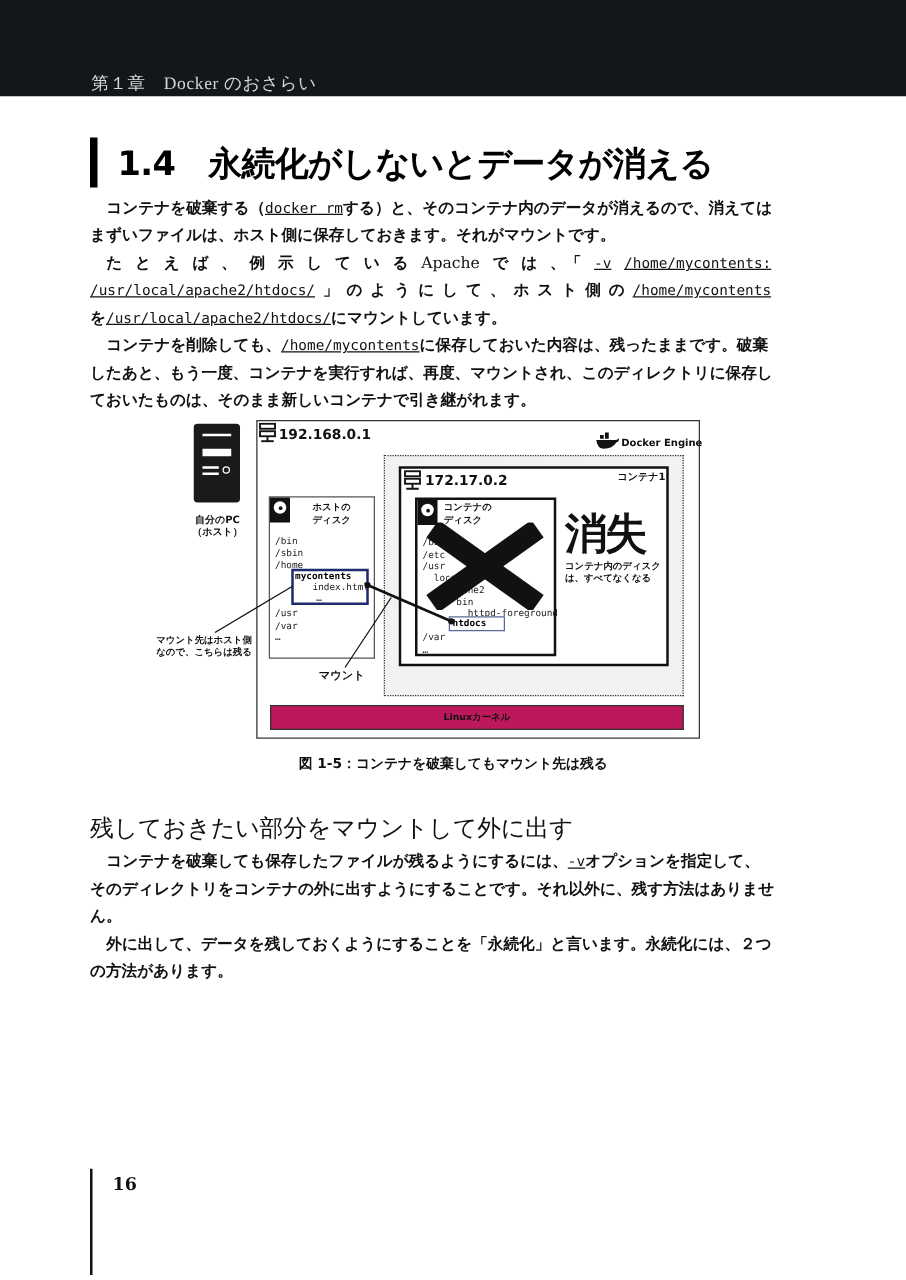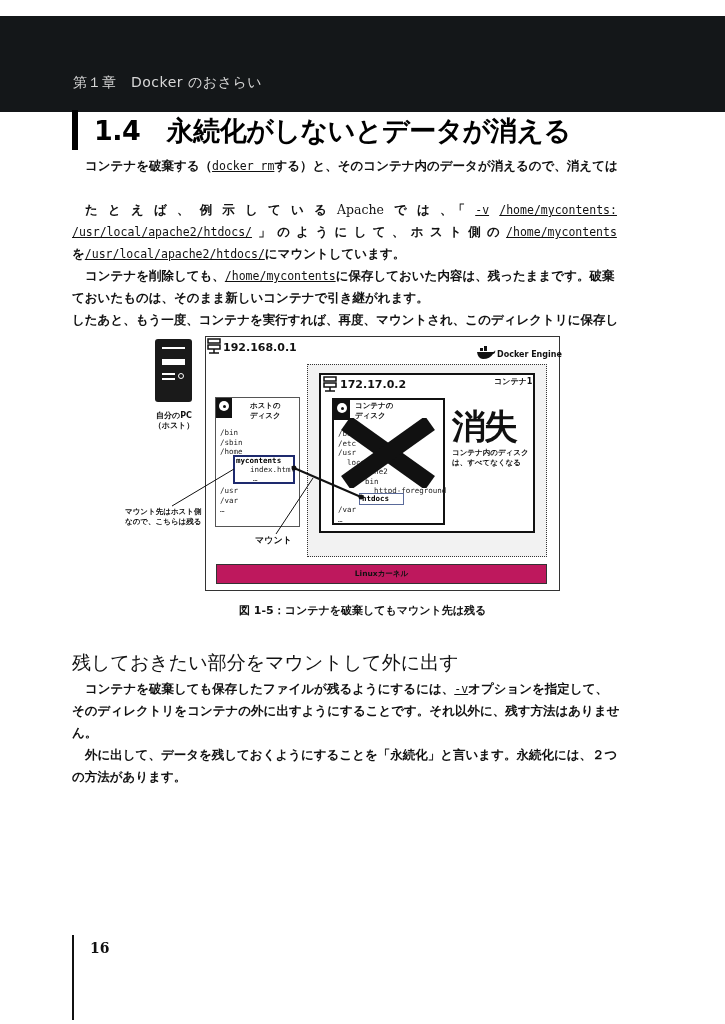--- a/index.html
+++ b/index.html
@@ -1,18 +1,18 @@
 <!DOCTYPE html>
 <html><head>
 <meta charset="utf-8">
 <style>
   html, body { margin:0; padding:0; }
   body { width:725px; height:1024px; background:#ffffff; position:relative; overflow:hidden;
          font-family:"DejaVu Sans", sans-serif; color:#111; }
-  .header-bar { position:absolute; left:0; top:16px; width:725px; height:96px; background:#141719; }
+  .header-bar { position:absolute; left:0; top:0; width:725px; height:77px; background:#141719;font-family:Liberation Serif, serif; }
   .header-text { position:absolute; left:73px; top:58px; font-size:14px; color:#d8d8d8; letter-spacing:0.5px; white-space:pre; }
   .section-marker { position:absolute; left:72px; top:110px; width:6px; height:40px; background:#000; }
   .section-title { position:absolute; left:94px; top:113px; font-size:27px; font-weight:bold; color:#000; white-space:pre; letter-spacing:-0.5px; }
   .para { position:absolute; left:72px; width:545px; font-size:12.5px; line-height:22px; font-weight:bold; color:#111; font-family:"DejaVu Sans", sans-serif; }
   .para .mono { font-family:"DejaVu Sans Mono", monospace; font-weight:normal; font-size:11.5px;text-decoration:underline; }
   .para .strong { font-weight:900; }
   .line { white-space:nowrap; display:block; }
   .indent { padding-left:13px; }
   .justify { display:flex; justify-content:space-between; }
 
@@ -44,20 +44,21 @@
 
 <div class="header-bar">
   <div class="header-text">第１章　Docker のおさらい</div>
 </div>
 
 <div class="section-marker"></div>
 <div class="section-title"><span>1.4</span>　<span>永続化がしないとデータが消える</span></div>
 
 <div class="para" style="top:155px;">
   <span class="line indent"><span>コンテナを破棄する（</span><span class="mono">docker rm</span><span>する）と、そのコンテナ内のデータが消えるので、消えては</span></span>
+  <span class="line"><span>まずいファイルは、ホスト側に保存しておきます。それが</span><span class="strong">マウント</span><span>です。</span></span>
 </div>
 
 <div class="para" style="top:199px;">
   <span class="line justify indent" style="font-family:'DejaVu Serif',serif;">
     <span>た</span>
     <span>と</span>
     <span>え</span>
     <span>ば</span>
     <span>、</span>
     <span>例</span>
@@ -88,22 +89,22 @@
     <span>ト</span>
     <span>側</span>
     <span>の</span>
     <span class="mono">/home/mycontents</span>
   </span>
   <span class="line"><span>を</span><span class="mono">/usr/local/apache2/htdocs/</span><span>にマウントしています。</span></span>
 </div>
 
 <div class="para" style="top:265px;">
   <span class="line indent"><span>コンテナを削除しても、</span><span class="mono">/home/mycontents</span><span>に保存しておいた内容は、残ったままです。破棄</span></span>
+  <span class="line">したあと、もう一度、コンテナを実行すれば、再度、マウントされ、このディレクトリに保存し</span>
   <span class="line">ておいたものは、そのまま新しいコンテナで引き継がれます。</span>
-  <span class="line">したあと、もう一度、コンテナを実行すれば、再度、マウントされ、このディレクトリに保存し</span>
 </div>
 
 <div class="fig">
 
   <div class="pc">
     <div class="bar1"></div>
       <div class="bar2"></div>
       <div class="bar3"></div>
       <div class="bar4"></div>
       <div class="dot"></div>

